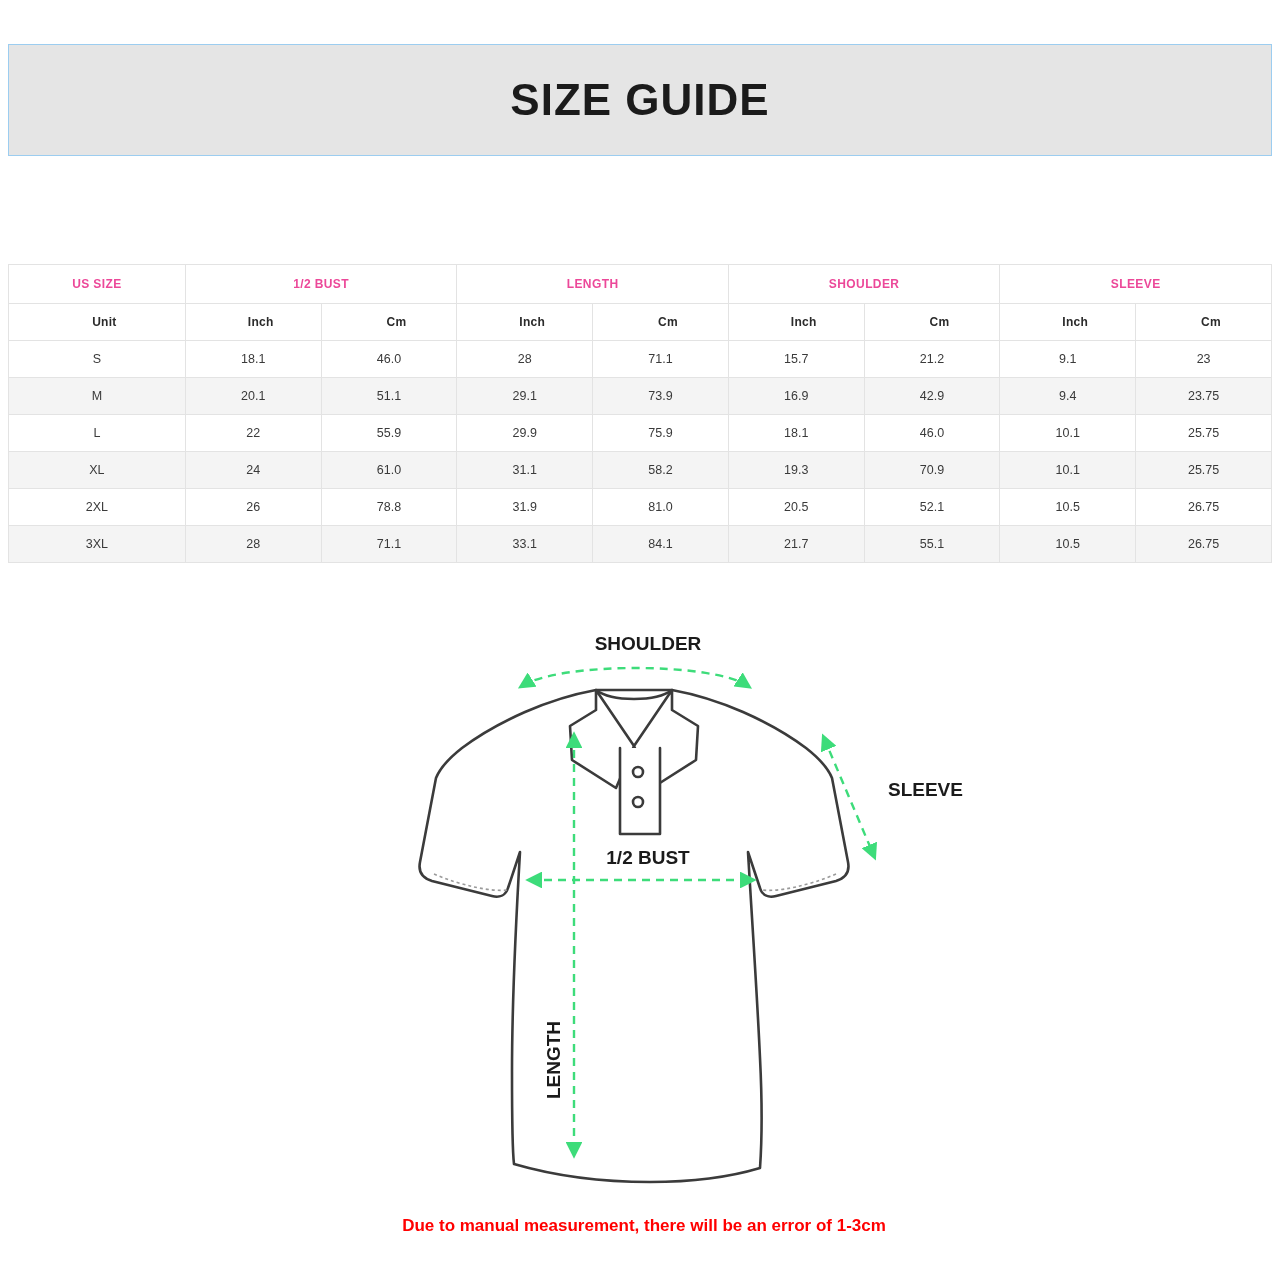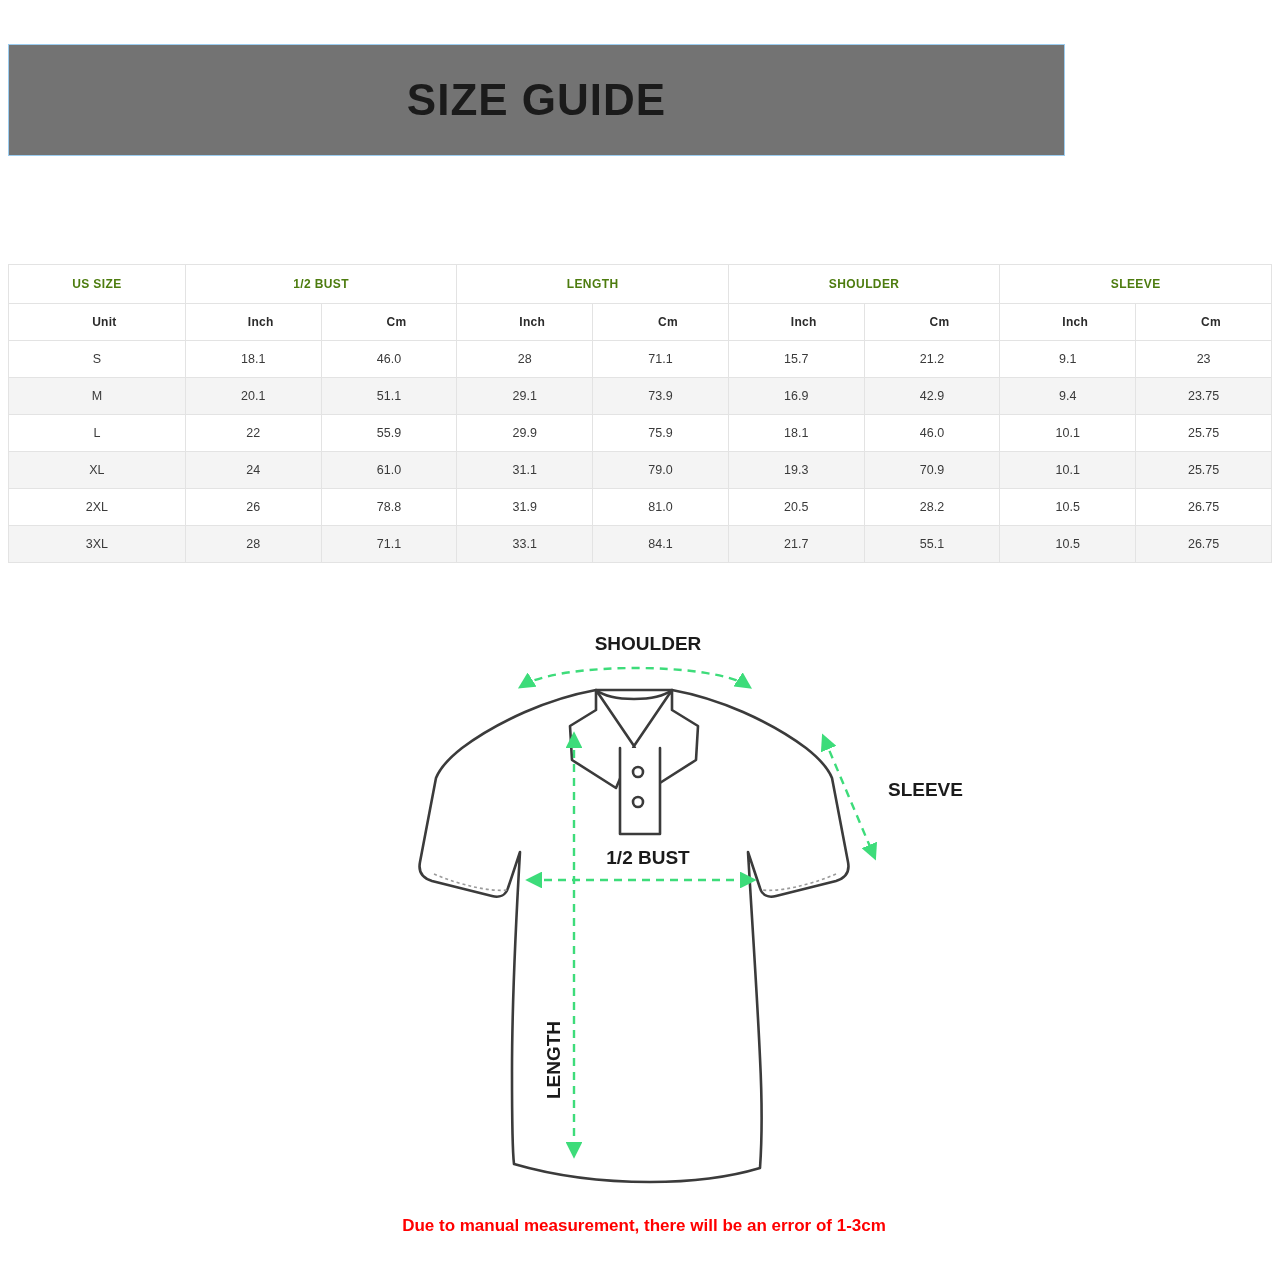--- a/index.html
+++ b/index.html
@@ -14,23 +14,23 @@
     color: #231f20;
     position: relative;
     overflow: hidden;
   }
 
   
   .header-banner {
     position: absolute;
     left: 8px;
     top: 44px;
-    width: 1057px;
+    width: 1264px;
     height: 112px;
-    background: #737373;
+    background: #e5e5e5;
     border: 1px solid #9ccdf0;
     box-sizing: border-box;
     display: flex;
     align-items: center;
     justify-content: center;
   }
   .header-title {
     font-size: 44px;
     font-weight: bold;
     letter-spacing: 1px;
@@ -57,21 +57,21 @@
     vertical-align: middle;
     color: #3a3a3a;
     font-weight: normal;
     height: 34px;
   }
   table.size-table thead tr.group-row th {
     font-weight: bold;
     font-size: 12px;
     letter-spacing: .4px;
     height: 36px;
-    color: #4d7c0f;
+    color: #ec4899;
   }
   table.size-table thead tr.unit-row th {
     font-weight: bold;
     font-size: 12px;
     letter-spacing: .3px;
     height: 34px;
     color: #2b2b2b;
     padding-left: 16px;
   }
   table.size-table tbody tr.alt td {
@@ -177,34 +177,34 @@
         <td>18.1</td>
         <td>46.0</td>
         <td>10.1</td>
         <td>25.75</td>
       </tr>
       <tr class="alt">
         <td class="size-cell">XL</td>
         <td>24</td>
         <td>61.0</td>
         <td>31.1</td>
-        <td>79.0</td>
+        <td>58.2</td>
         <td>19.3</td>
         <td>70.9</td>
         <td>10.1</td>
         <td>25.75</td>
       </tr>
       <tr>
         <td class="size-cell">2XL</td>
         <td>26</td>
         <td>78.8</td>
         <td>31.9</td>
         <td>81.0</td>
         <td>20.5</td>
-        <td>28.2</td>
+        <td>52.1</td>
         <td>10.5</td>
         <td>26.75</td>
       </tr>
       <tr class="alt">
         <td class="size-cell">3XL</td>
         <td>28</td>
         <td>71.1</td>
         <td>33.1</td>
         <td>84.1</td>
         <td>21.7</td>

